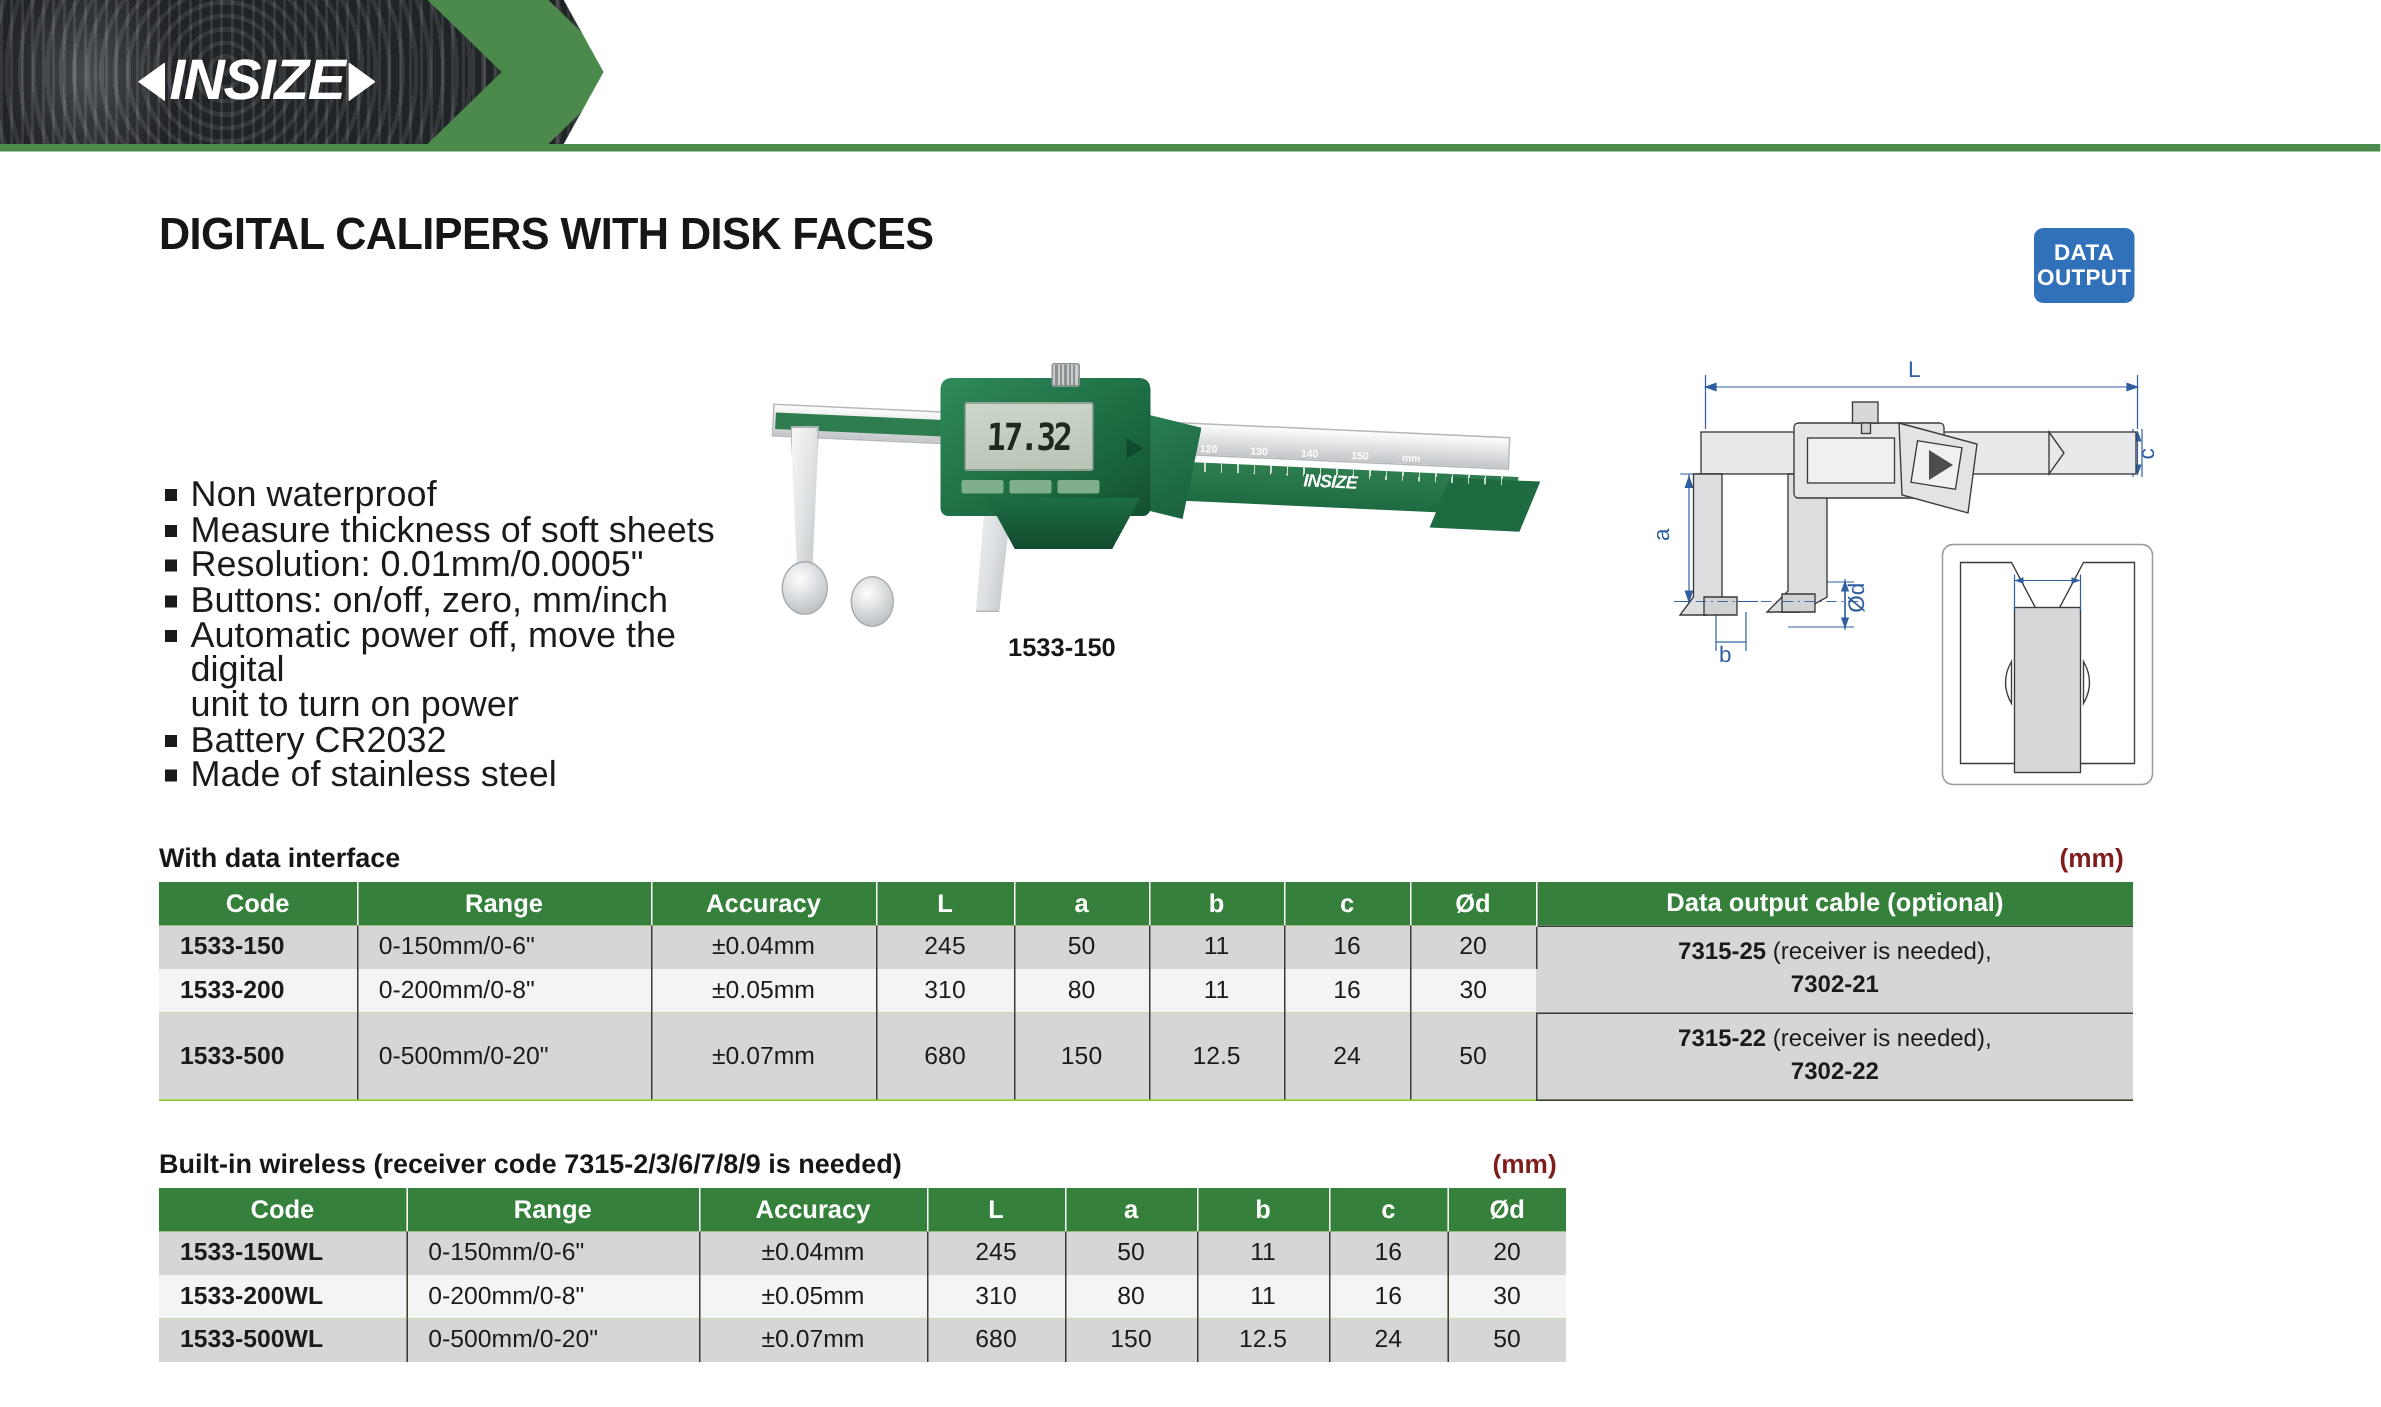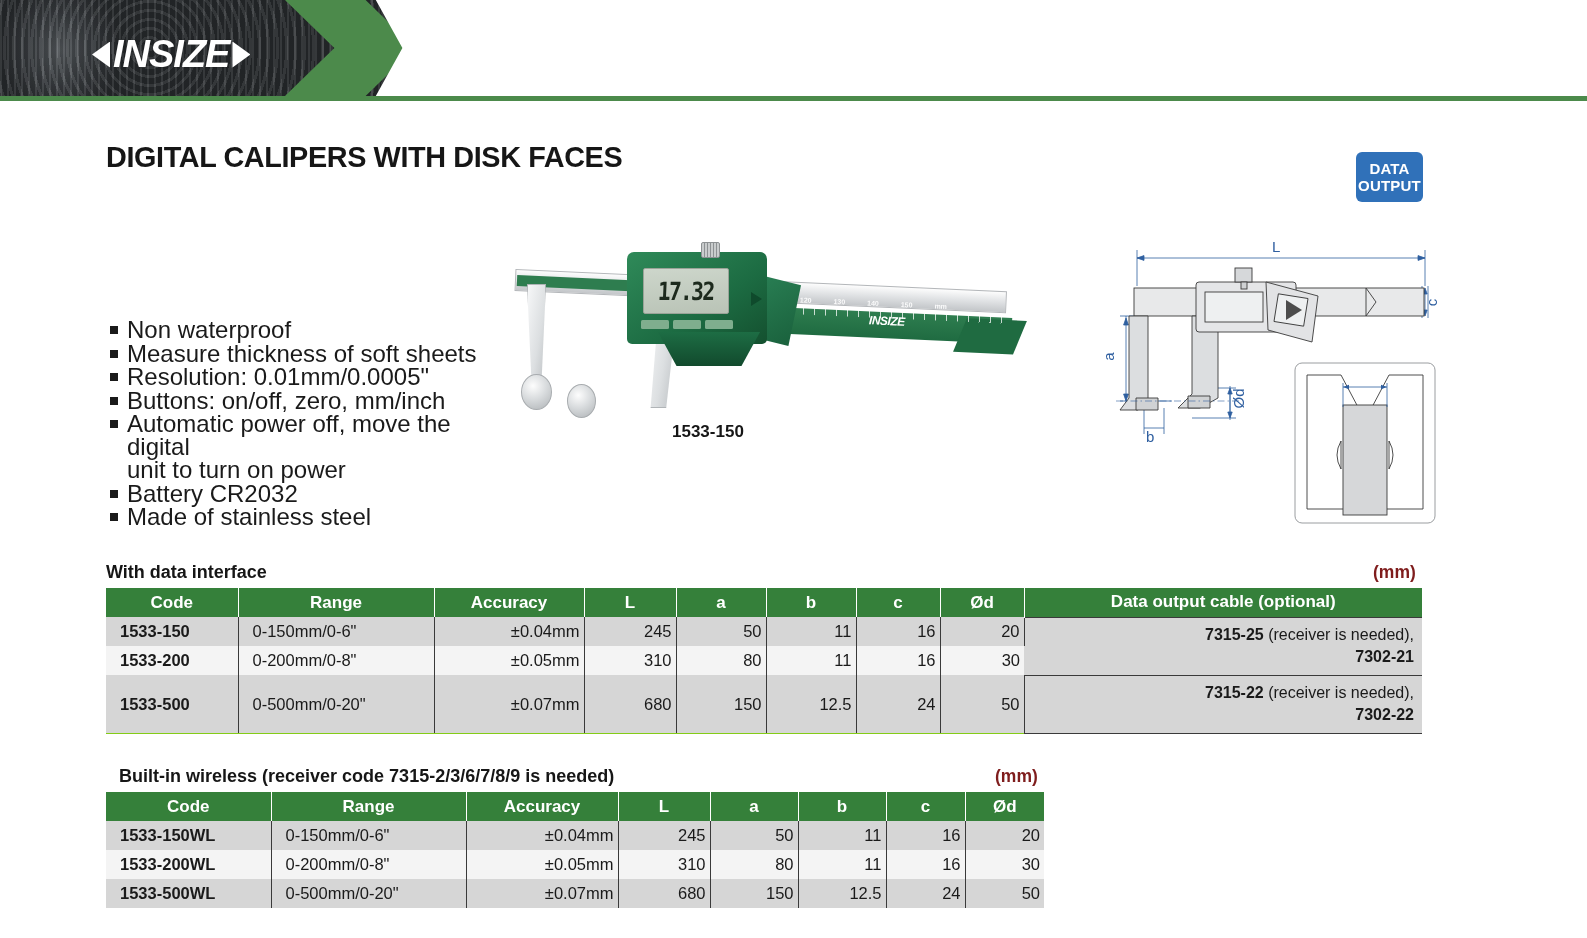--- a/index.html
+++ b/index.html
@@ -276,21 +276,21 @@
     height: 29px;
     padding: 0 4px;
     border-right: 1.6px solid #ffffff;
     text-align: center;
     white-space: nowrap;
   }
   table.spec th:last-child { border-right: none; }
   table.spec td {
     height: 29px;
     padding: 0 4px;
-    text-align: right;
+    text-align: center;
     border-right: 1.4px solid #3a3a3a;
     color: #1a1a1a;
     white-space: nowrap;
   }
   table.spec td:last-child { border-right: none; }
   table.spec tr.odd td { background: #d6d6d6; }
   table.spec tr.even td { background: #f4f4f4; }
   table.spec td.code { font-weight: bold; text-align: left; padding-left: 14px; }
   table.spec td.range { text-align: left; padding-left: 14px; }
   table.spec td.cable {
@@ -537,21 +537,21 @@
       <td>24</td>
       <td>50</td>
       <td class="cable">
         <b>7315-22</b><span> (receiver is needed),</span><br>
         <b>7302-22</b>
       </td>
     </tr>
   </tbody>
 </table>
 
-<div class="tbl-caption" style="left:106px;top:766px;margin-left:13px;">Built-in wireless (receiver code 7315-2/3/6/7/8/9 is needed)</div>
+<div class="tbl-caption" style="left:106px;top:766px;">Built-in wireless (receiver code 7315-2/3/6/7/8/9 is needed)</div>
 <div class="tbl-unit" style="left:995px;top:766px;">(mm)</div>
 
 <table class="spec" style="left:106px;top:792px;width:938px;">
   <colgroup>
     <col style="width:165px">
       <col style="width:195px">
       <col style="width:152px">
     <col style="width:92px">
       <col style="width:88px">
       <col style="width:88px">

